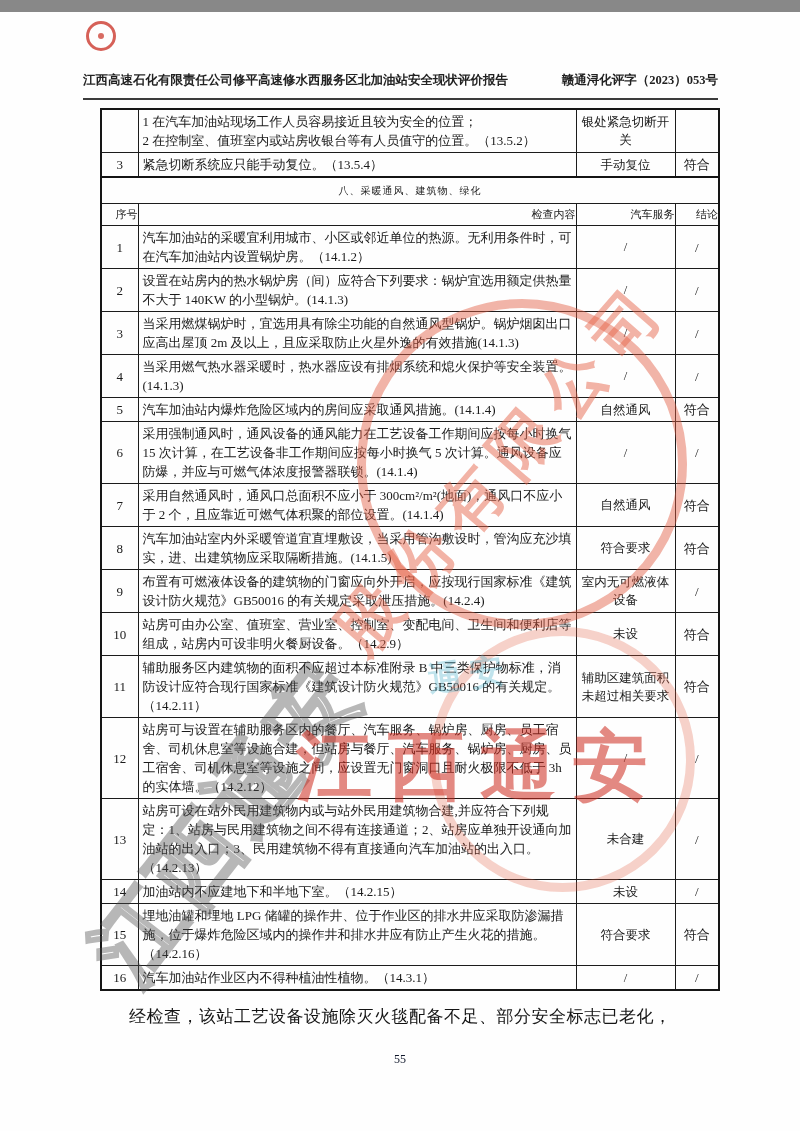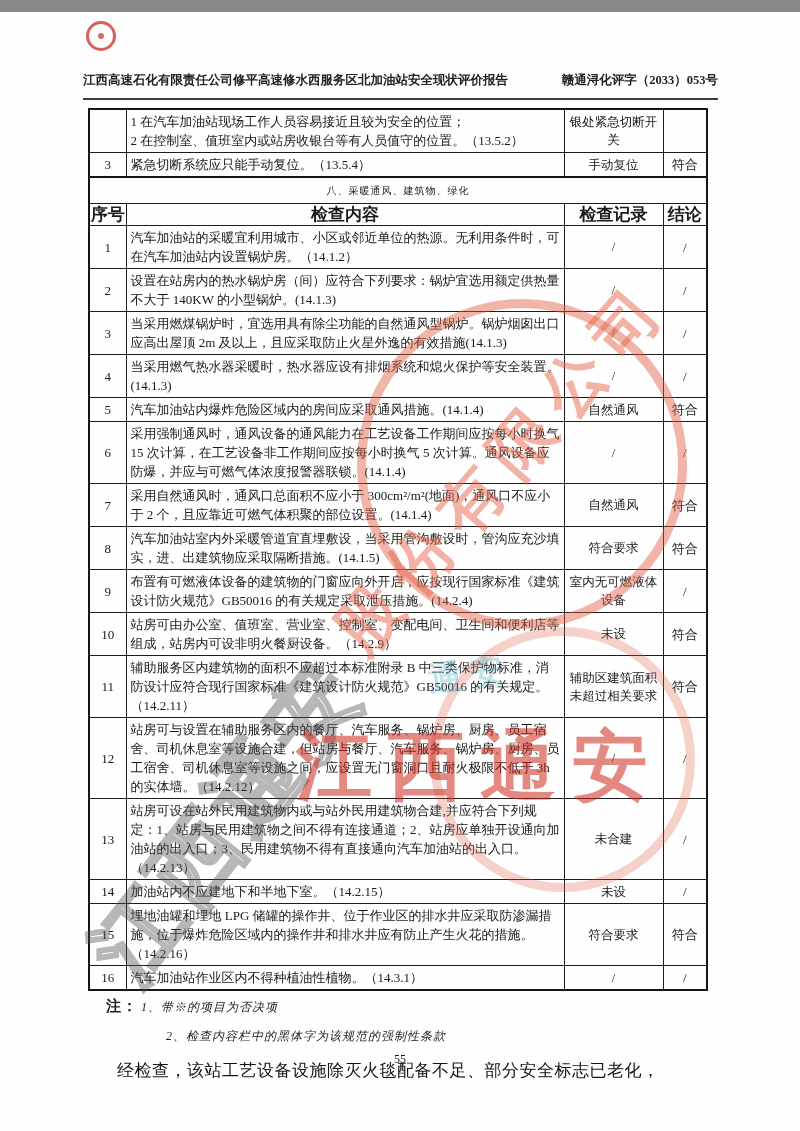--- a/index.html
+++ b/index.html
@@ -18,33 +18,33 @@
   }
   .pg-rule { position:absolute; left:83px; top:86px; width:635px; height:2px; background:#3c3c3c; }
 
   
   .corner-stamp { position:absolute; left:86px; top:9px; width:30px; height:30px;
     border:3px solid rgba(200,44,32,.75); border-radius:50%; }
   .corner-stamp::after { content:""; position:absolute; left:9px; top:9px; width:6px; height:6px;
     background:rgba(200,44,32,.7); border-radius:50%; }
 
   
-  .content { position:absolute; left:88px; top:96px; width:618px; z-index:1; }
+  .content { position:absolute; left:100px; top:96px; width:618px; z-index:1; }
   table.check { border-collapse:collapse; width:618px; table-layout:fixed;
     font-size:13px; line-height:19px; }
   table.check td { border:1px solid #1c1c1c; padding:2px 4px; vertical-align:middle;
     overflow:hidden; }
   table.check { border:2px solid #161616; }
   td.c-seq   { text-align:center; }
   td.c-body  { text-align:left; white-space:pre-line; }
   td.c-rec   { text-align:center; font-size:12.5px; line-height:18px; }
   td.c-con   { text-align:center; }
   tr.section-row td { border-top:2.5px solid #141414; text-align:center;
     font-size:10px; letter-spacing:1px; padding:3px 0; }
-  tr.head-row td { text-align:center; font-size:17px; padding:1px 0;font-weight:bold; }
+  tr.head-row td { text-align:right; font-size:11px; padding:1px 0; }
 
   
   .notes { margin-top:6px; font-size:12px; color:#1f1f1f; }
   .note-line1 { padding-left:18px; }
   .note-label { font-size:15px; font-weight:bold; letter-spacing:1px; }
   .note-item  { font-style:italic; letter-spacing:1px; }
   .note-line2 { padding-left:78px; margin-top:12px; font-style:italic; letter-spacing:1px; }
   .closing { margin-top:14px; font-size:17px; letter-spacing:0.5px; text-indent:1.7em; color:#141414; }
 
   .page-number { position:absolute; left:0; top:1040px; width:100%; text-align:center;
@@ -70,21 +70,21 @@
 </style>
 </head>
 <body>
 
 <div class="page">
 
   <div class="corner-stamp"></div>
 
   <div class="pg-header">
     <span>江西高速石化有限责任公司修平高速修水西服务区北加油站安全现状评价报告</span>
-    <span>赣通浔化评字（2033）053号</span>
+    <span>赣通浔化评字（2023）053号</span>
   </div>
   <div class="pg-rule"></div>
 
   <div class="content">
     <table class="check">
       <colgroup>
           <col style="width:37px">
           <col style="width:438px">
           <col style="width:99px">
           <col style="width:44px">
@@ -105,21 +105,21 @@
         <td class="c-con">符合</td>
       </tr>
 
       <tr class="section-row">
         <td colspan="4">八、采暖通风、建筑物、绿化</td>
       </tr>
 
       <tr class="head-row">
         <td>序号</td>
         <td>检查内容</td>
-        <td>检查记录</td>
+        <td>汽车服务</td>
         <td>结论</td>
       </tr>
 
       <tr>
         <td class="c-seq">1</td>
         <td class="c-body">汽车加油站的采暖宜利用城市、小区或邻近单位的热源。无利用条件时，可在汽车加油站内设置锅炉房。（14.1.2）</td>
         <td class="c-rec">/</td>
         <td class="c-con">/</td>
       </tr>
       <tr>
@@ -208,27 +208,20 @@
       </tr>
       <tr>
         <td class="c-seq">16</td>
         <td class="c-body">汽车加油站作业区内不得种植油性植物。（14.3.1）</td>
         <td class="c-rec">/</td>
         <td class="c-con">/</td>
       </tr>
     </tbody>
       </table>
 
-    <div class="notes">
-      <div class="note-line1">
-        <span class="note-label">注：</span>
-        <span class="note-item">1、带※的项目为否决项</span>
-      </div>
-      <div class="note-line2 note-item">2、检查内容栏中的黑体字为该规范的强制性条款</div>
-    </div>
 
     <div class="closing">经检查，该站工艺设备设施除灭火毯配备不足、部分安全标志已老化，</div>
   </div>
 
   <div class="page-number">55</div>
 
   <div class="wm">
     <div class="wm-ring1"></div>
     <div class="wm-ring2"></div>
     <div class="wm-diag-company">股份有限公司</div>

